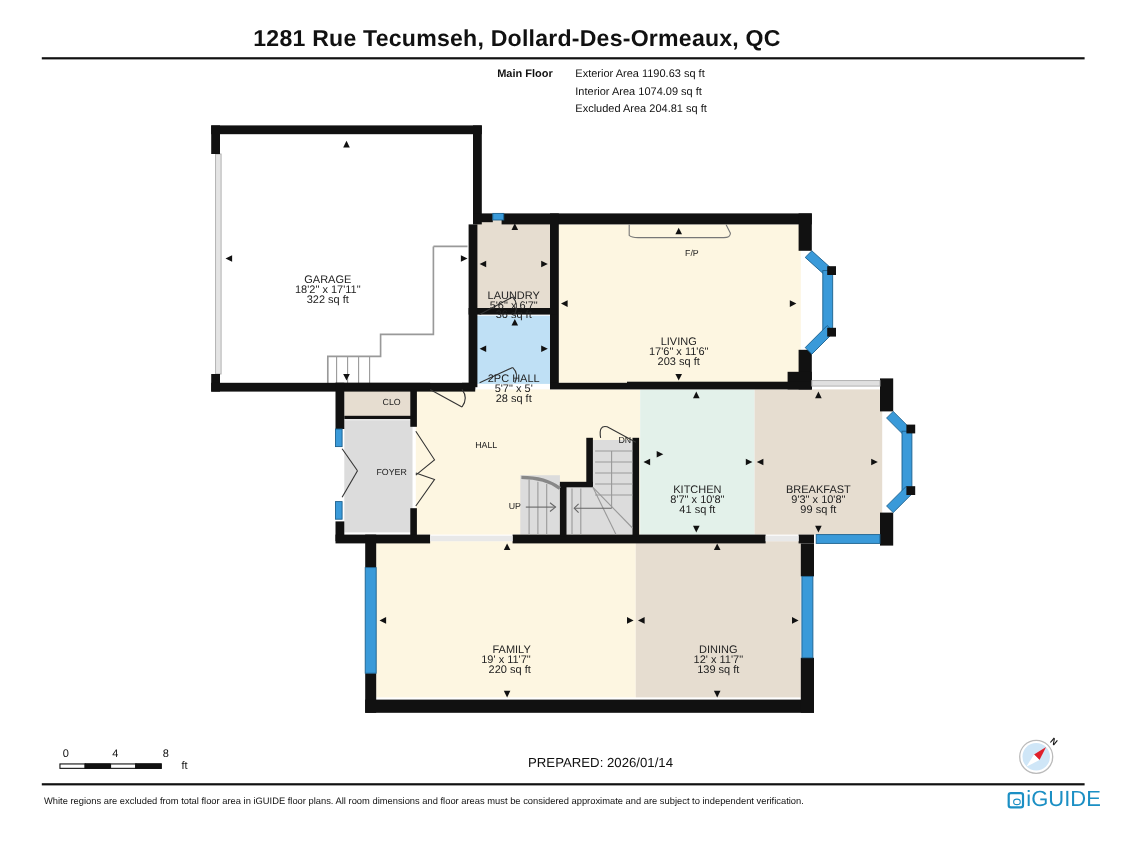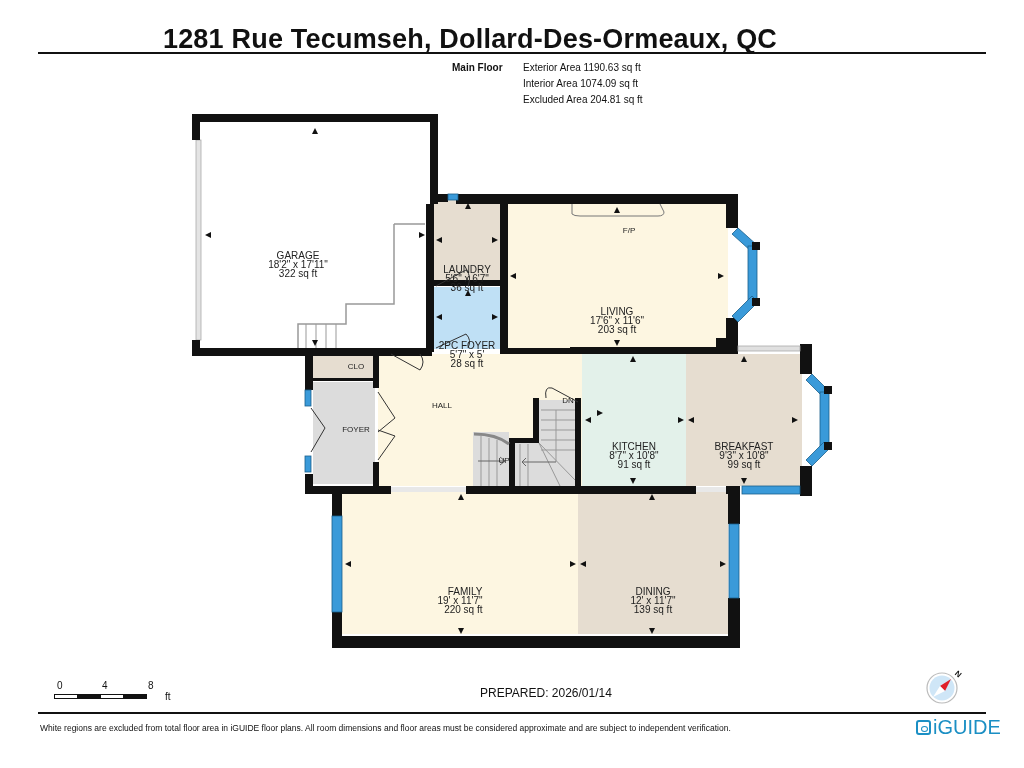--- a/index.html
+++ b/index.html
@@ -1,17 +1,17 @@
 <!DOCTYPE html>
 <html><head>
   <meta charset="utf-8">
   <style>
     html, body { margin: 0; padding: 0; background: #ffffff; }
     body { width: 1024px; height: 768px; position: relative; overflow: hidden; font-family: "Liberation Sans", sans-serif; color: #111; }
-    .title { position: absolute; left: 0; top: 24px; width: 940px; text-align: center; font-size: 27px; font-weight: bold; letter-spacing: 0.2px; }
+    .title { position: absolute; left: 0; top: 24px; width: 940px; text-align: center; font-size: 21px; font-weight: bold; letter-spacing: 0.2px; }
     .rule { position: absolute; left: 38px; width: 948px; height: 2px; background: #111; }
     .areas { position: absolute; left: 452px; top: 60px; font-size: 10px; line-height: 16px; }
     .areas .lbl { position: absolute; left: 0; top: 0; font-weight: bold; white-space: nowrap; }
     .areas .vals { position: absolute; left: 71px; top: 0; white-space: nowrap; }
     .plan { position: absolute; left: 0; top: 0; width: 1024px; height: 768px; }
     .room-label { position: absolute; font-size: 10px; line-height: 9px; text-align: center; transform: translate(-50%, -50%); white-space: nowrap; color: #222; margin-top: 36px; }
     .tag { position: absolute; font-size: 8px; transform: translate(-50%, -50%); color: #222; white-space: nowrap; padding-left: 24px; }
     .scale { position: absolute; left: 50px; top: 680px; width: 140px; height: 24px; }
     .scale .n { position: absolute; top: 0; font-size: 10px; }
     .scale .bar { position: absolute; top: 14px; height: 5px; border: 1px solid #111; box-sizing: border-box; }
@@ -225,28 +225,28 @@
   <div>LAUNDRY</div>
   <div>5'6" x 6'7"</div>
   <div>36 sq ft</div>
 </div>
 <div class="room-label" style="left:617px; top:284px;">
   <div>LIVING</div>
   <div>17'6" x 11'6"</div>
   <div>203 sq ft</div>
 </div>
 <div class="room-label" style="left:467px; top:318px;">
-  <div>2PC FOYER</div>
+  <div>2PC HALL</div>
   <div>5'7" x 5'</div>
   <div>28 sq ft</div>
 </div>
 <div class="room-label" style="left:634px; top:419px;">
   <div>KITCHEN</div>
   <div>8'7" x 10'8"</div>
-  <div>91 sq ft</div>
+  <div>41 sq ft</div>
 </div>
 <div class="room-label" style="left:744px; top:419px;">
   <div>BREAKFAST</div>
   <div>9'3" x 10'8"</div>
   <div>99 sq ft</div>
 </div>
 <div class="room-label" style="left:460px; top:564px;text-align:right;">
   <div>FAMILY</div>
   <div>19' x 11'7"</div>
   <div>220 sq ft</div>
@@ -254,21 +254,21 @@
 <div class="room-label" style="left:653px; top:564px;">
   <div>DINING</div>
   <div>12' x 11'7"</div>
   <div>139 sq ft</div>
 </div>
 
 <div class="tag" style="left:430px; top:405px;">HALL</div>
 <div class="tag" style="left:344px; top:429px;">FOYER</div>
 <div class="tag" style="left:344px; top:366px;">CLO</div>
 <div class="tag" style="left:617px; top:230px;">F/P</div>
-<div class="tag" style="left:492px; top:460px;">UP</div>
+<div class="tag" style="left:456px; top:460px;">UP</div>
 <div class="tag" style="left:556px; top:400px;">DN</div>
 
 <div class="scale">
   <span class="n" style="left:7px;">0</span>
   <span class="n" style="left:52px;">4</span>
   <span class="n" style="left:98px;">8</span>
   <span class="bar" style="left:4px; width:24px; background:#fff;"></span>
   <span class="bar" style="left:27px; width:24px; background:#111;"></span>
   <span class="bar" style="left:50px; width:24px; background:#fff;"></span>
   <span class="bar" style="left:73px; width:24px; background:#111;"></span>

